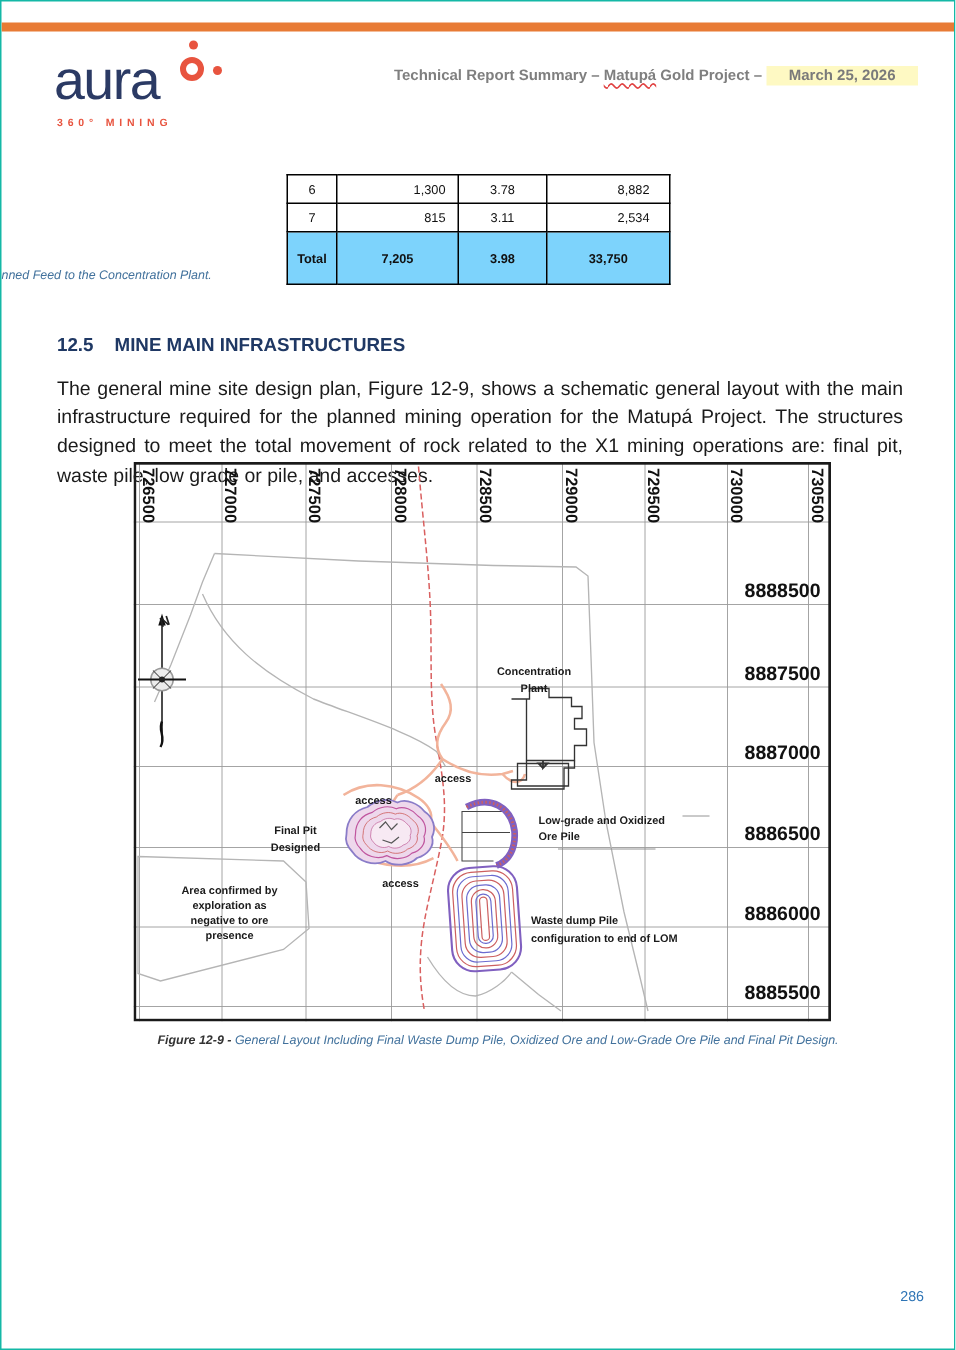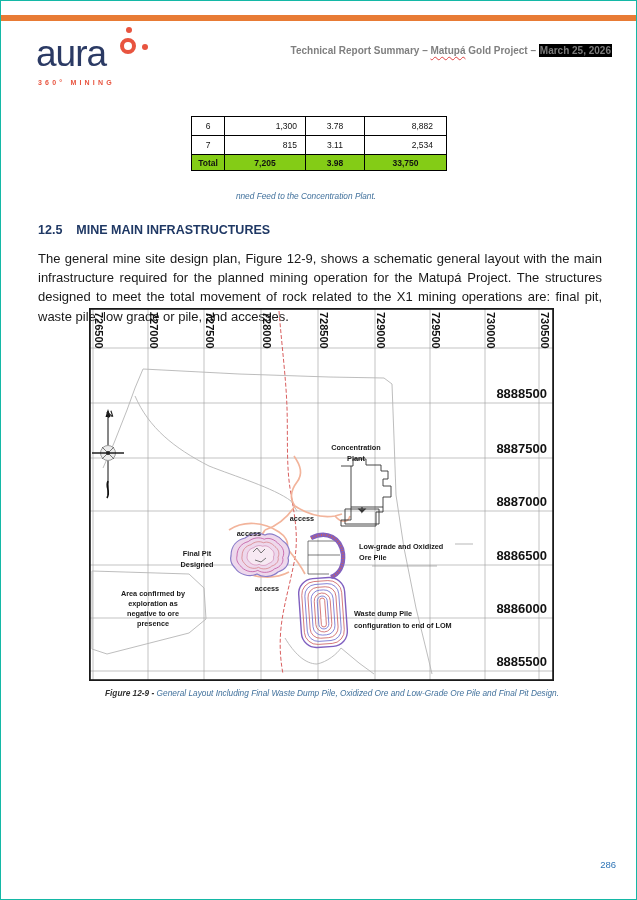--- a/index.html
+++ b/index.html
@@ -17,32 +17,32 @@
   .logo-brand { position:absolute; left:0; top:8px; font-size:37px; color:#2B3A64; letter-spacing:-1px; line-height:1; }
   .logo-mark { position:absolute; left:82px; top:0; width:40px; height:40px; }
   .lm-dot-top { position:absolute; left:8px; top:0; width:6px; height:6px; border-radius:50%; background:#E8543F; }
   .lm-ring { position:absolute; left:2px; top:11px; width:16px; height:16px; border-radius:50%; border:4px solid #E8543F; }
   .lm-dot-right { position:absolute; left:24px; top:17px; width:6px; height:6px; border-radius:50%; background:#E8543F; }
   .logo-tagline { position:absolute; left:2px; top:52px; font-size:7px; color:#E8543F; letter-spacing:3.2px; font-weight:bold; }
 
   
   .doc-title { position:absolute; top:44px; right:24px; font-size:10px; font-weight:bold; color:#7f7f7f; white-space:nowrap; }
   .doc-title .proj { text-decoration:underline wavy #e04040 1px; text-underline-offset:2px; }
-  .doc-title .hl { background:#000000; color:#7a7a7a; padding:1px 1px;margin-top:25px; }
+  .doc-title .hl { background:#fef9c3; color:#7a7a7a; padding:1px 15px;margin-top:25px; }
 
   
   .tbl { position:absolute; left:190px; top:115px; border-collapse:collapse; }
   .tbl td { border:1px solid #000; font-size:8.5px; color:#111; padding:0 5px; height:19px; }
   .tbl .c0 { width:33px; text-align:center; }
   .tbl .c1 { width:81px; text-align:right; padding-right:8px; }
   .tbl .c2 { width:59px; text-align:center; }
   .tbl .c3 { width:82px; text-align:right; padding-right:13px; }
-  .tbl tr.total td { background:#84cc16; font-weight:bold; height:16px; text-align:center; padding:0 4px; }
-  .tbl-caption { position:absolute; left:0; top:177px; width:610px; text-align:center;
-    font-size:8.3px; font-style:italic; color:#41719C;margin-top:13px; }
+  .tbl tr.total td { background:#7dd3fc; font-weight:bold; height:35px; text-align:center; padding:0 4px; }
+  .tbl-caption { position:absolute; left:0; top:177px; width:610px; 
+    font-size:8.3px; font-style:italic; color:#41719C; }
 
   
   .sec-heading { position:absolute; left:37px; top:222px; font-size:12.5px; font-weight:bold; color:#1F3864; }
   .sec-heading .num { margin-right:14px; }
   .para { position:absolute; left:37px; width:564px; font-size:13px; line-height:1.48; color:#1a1a1a; text-align:justify; }
   .para1 { top:248px; }
   .para2 { top:711px; }
 
   
   .fig { position:absolute; left:88px; top:307px; width:465px; height:373px; }

